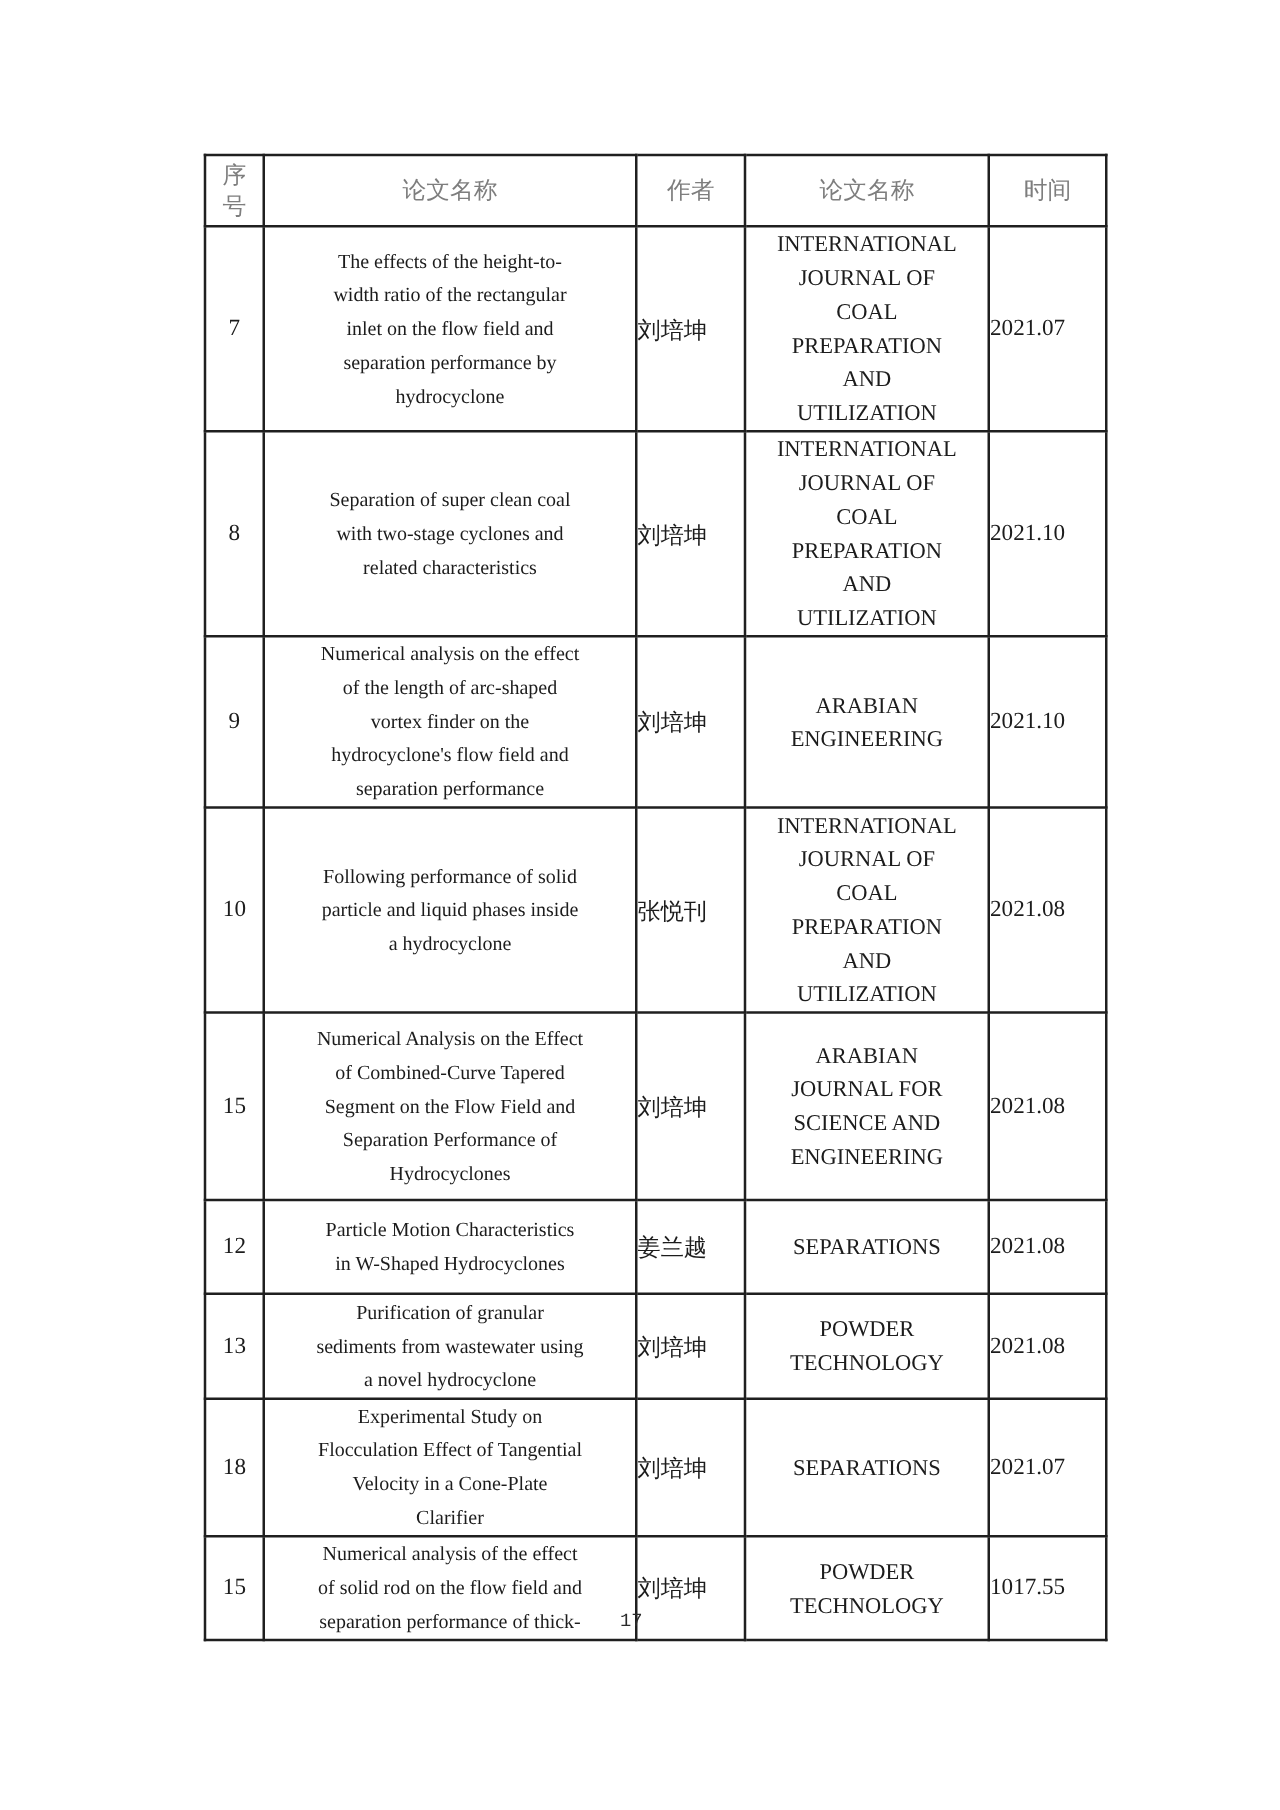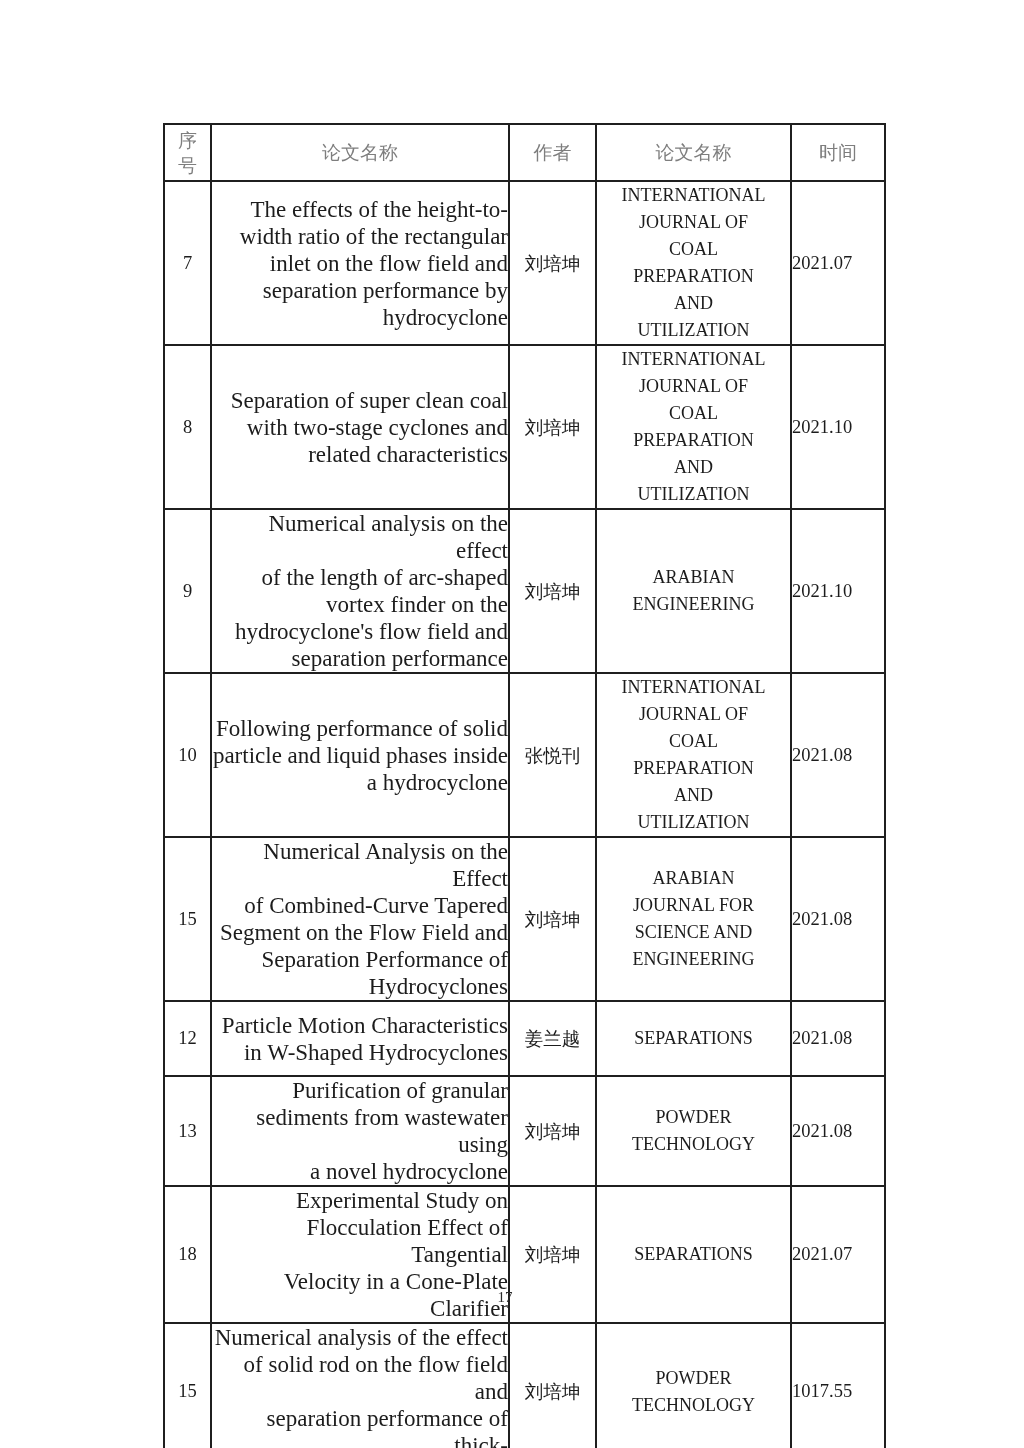--- a/index.html
+++ b/index.html
@@ -41,47 +41,48 @@
     font-size: 19px;
     line-height: 25px;
     text-align: center;
     white-space: pre-line;
   }
   td.no {
     font-size: 18.5px;
     text-align: center;
   }
   td.title {
-    font-size: 23px;
+    font-size: 16px;
     line-height: 27px;
-    text-align: right;
+    text-align: center;
     padding: 4px 6px 4px 11px;
     white-space: pre-line;
+    border-radius: 31px;
   }
   td.author {
     font-size: 18.5px;
-    text-align: center;
+    text-align: left;
   }
   td.journal {
     font-size: 18px;
     line-height: 27px;
     text-align: center;
     white-space: pre-line;
   }
   td.time {
     font-size: 18.5px;
     text-align: left;
   }
   .page-number {
     position: absolute;
     top: 1289px;
     left: 0;
     width: 1010px;
     text-align: center;
-    font-family: Liberation Serif, serif;
+    font-family: Liberation Mono, monospace;
     font-size: 15px;
     color: #2a2a2a;
   }
 </style>
 </head>
 <body>
 
 <table class="papers">
   <colgroup>
     <col class="c-no">

